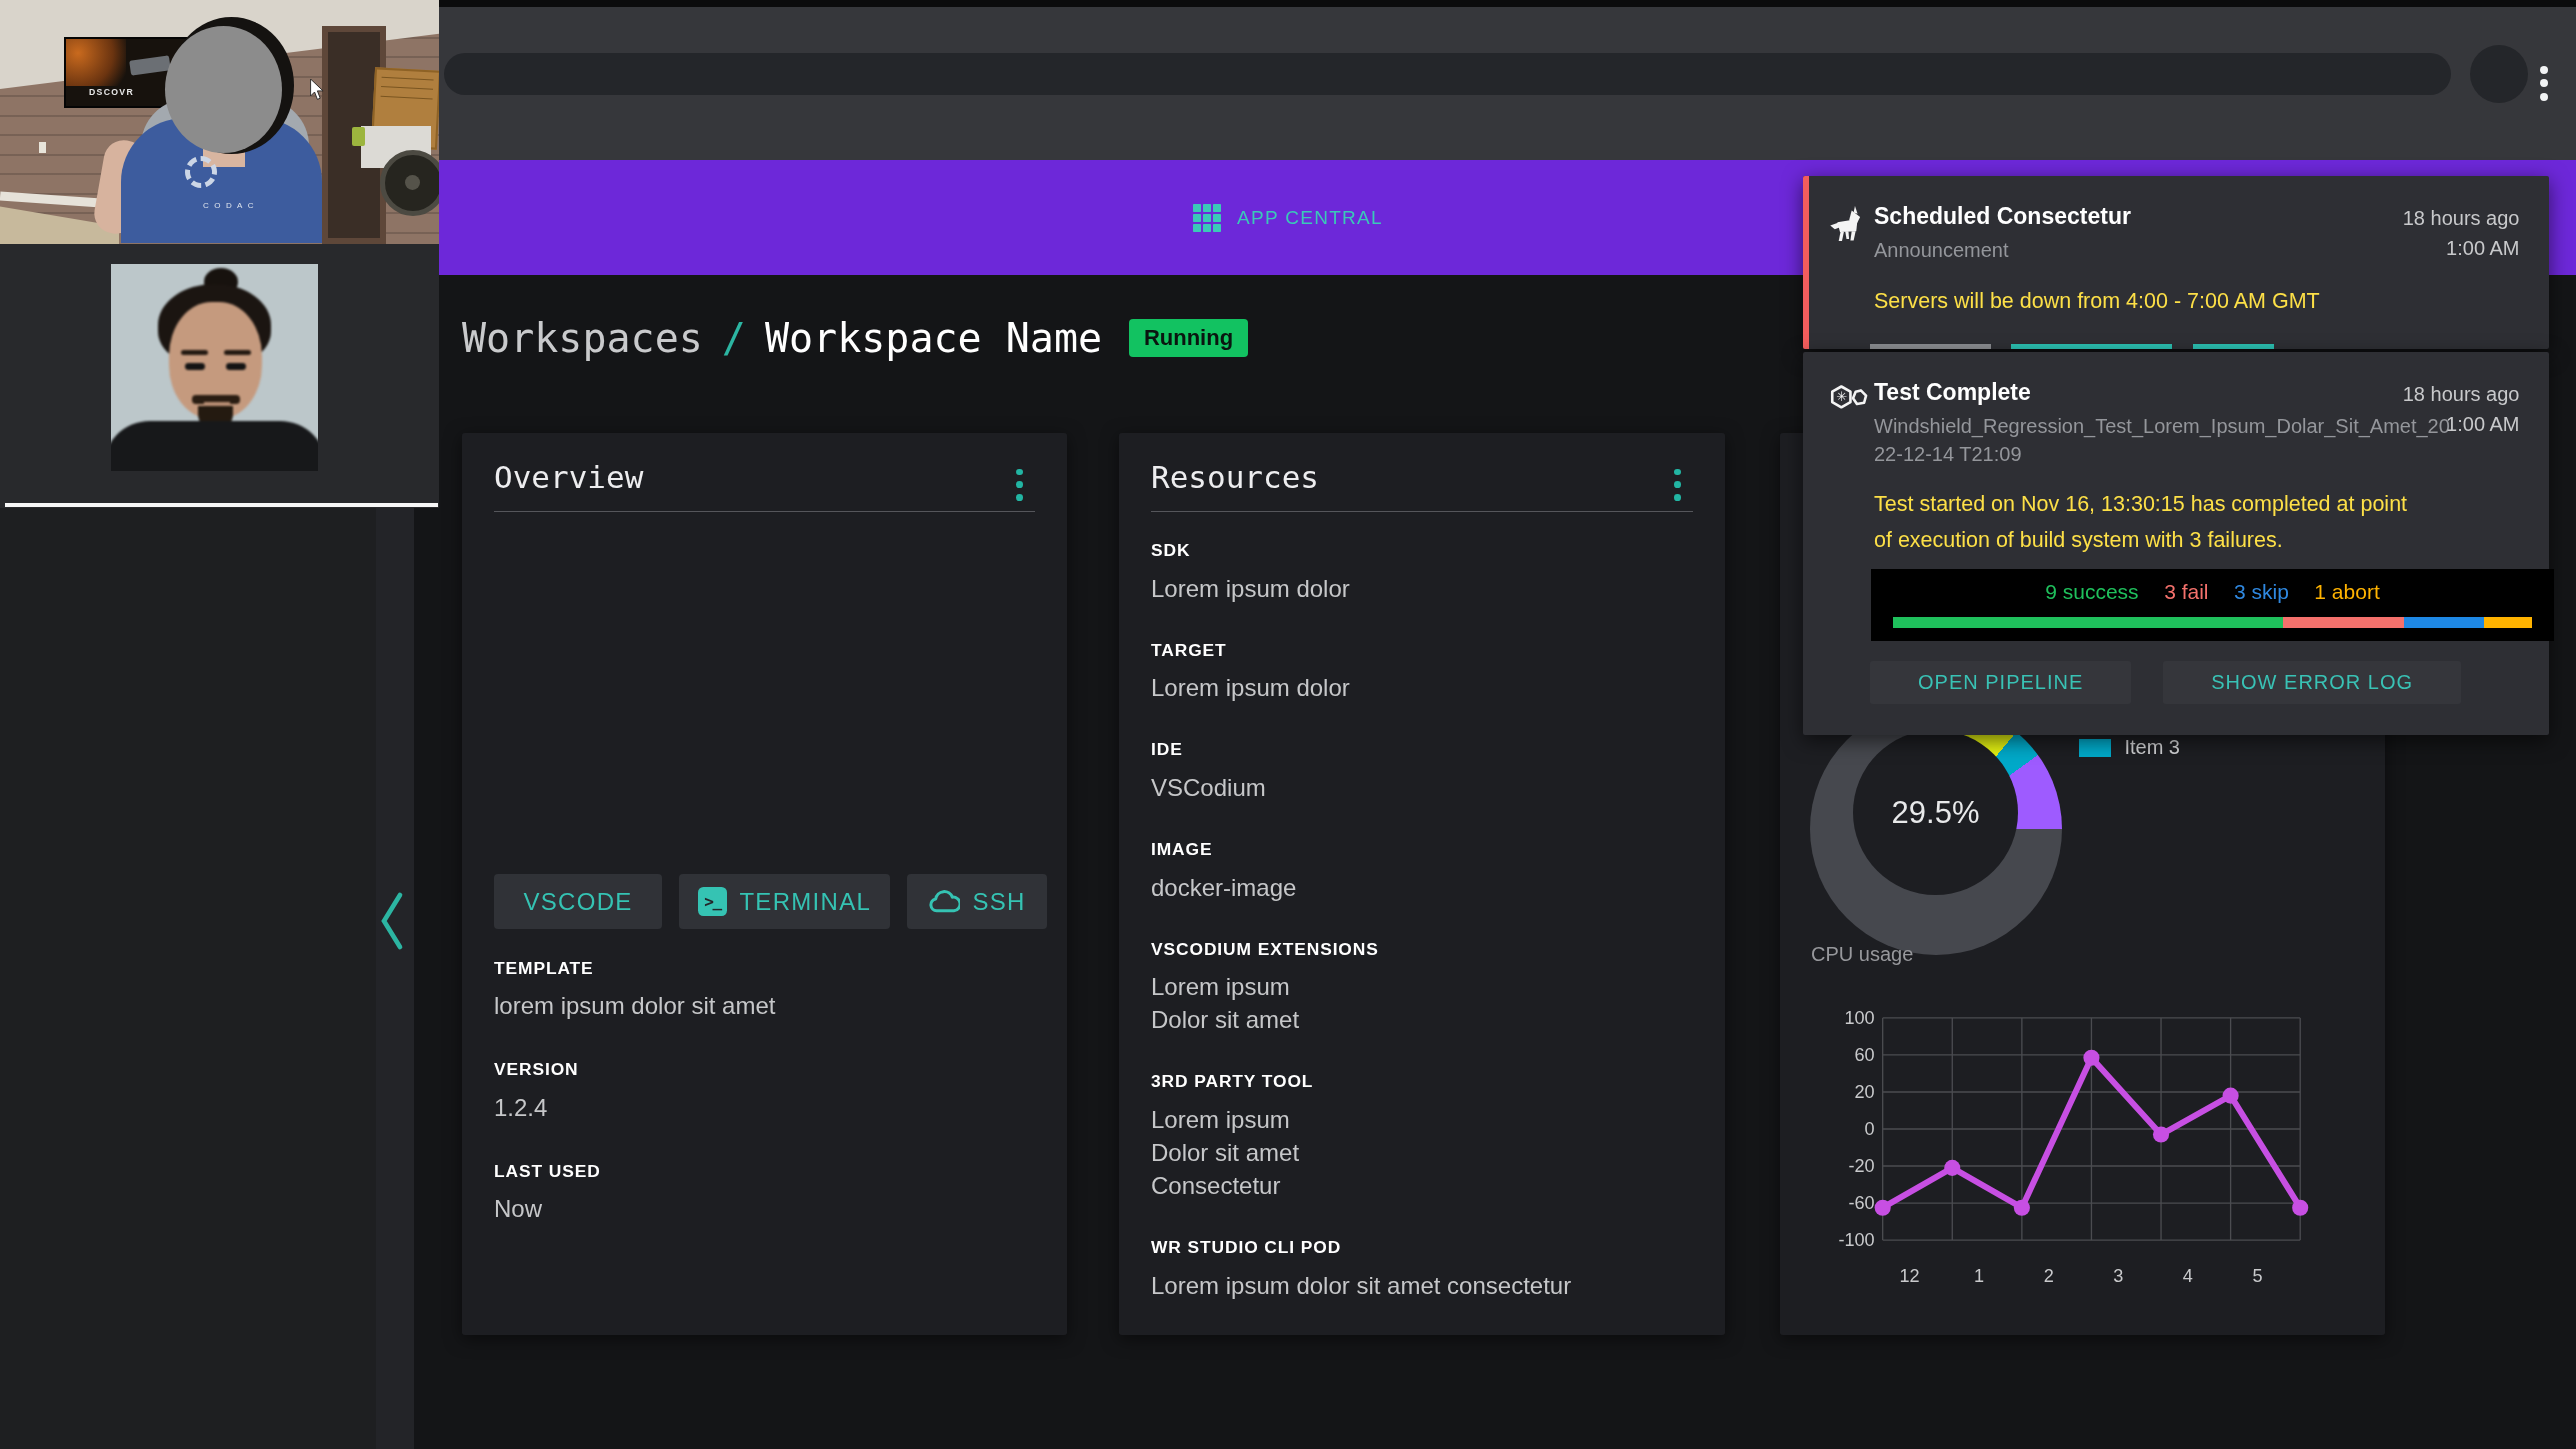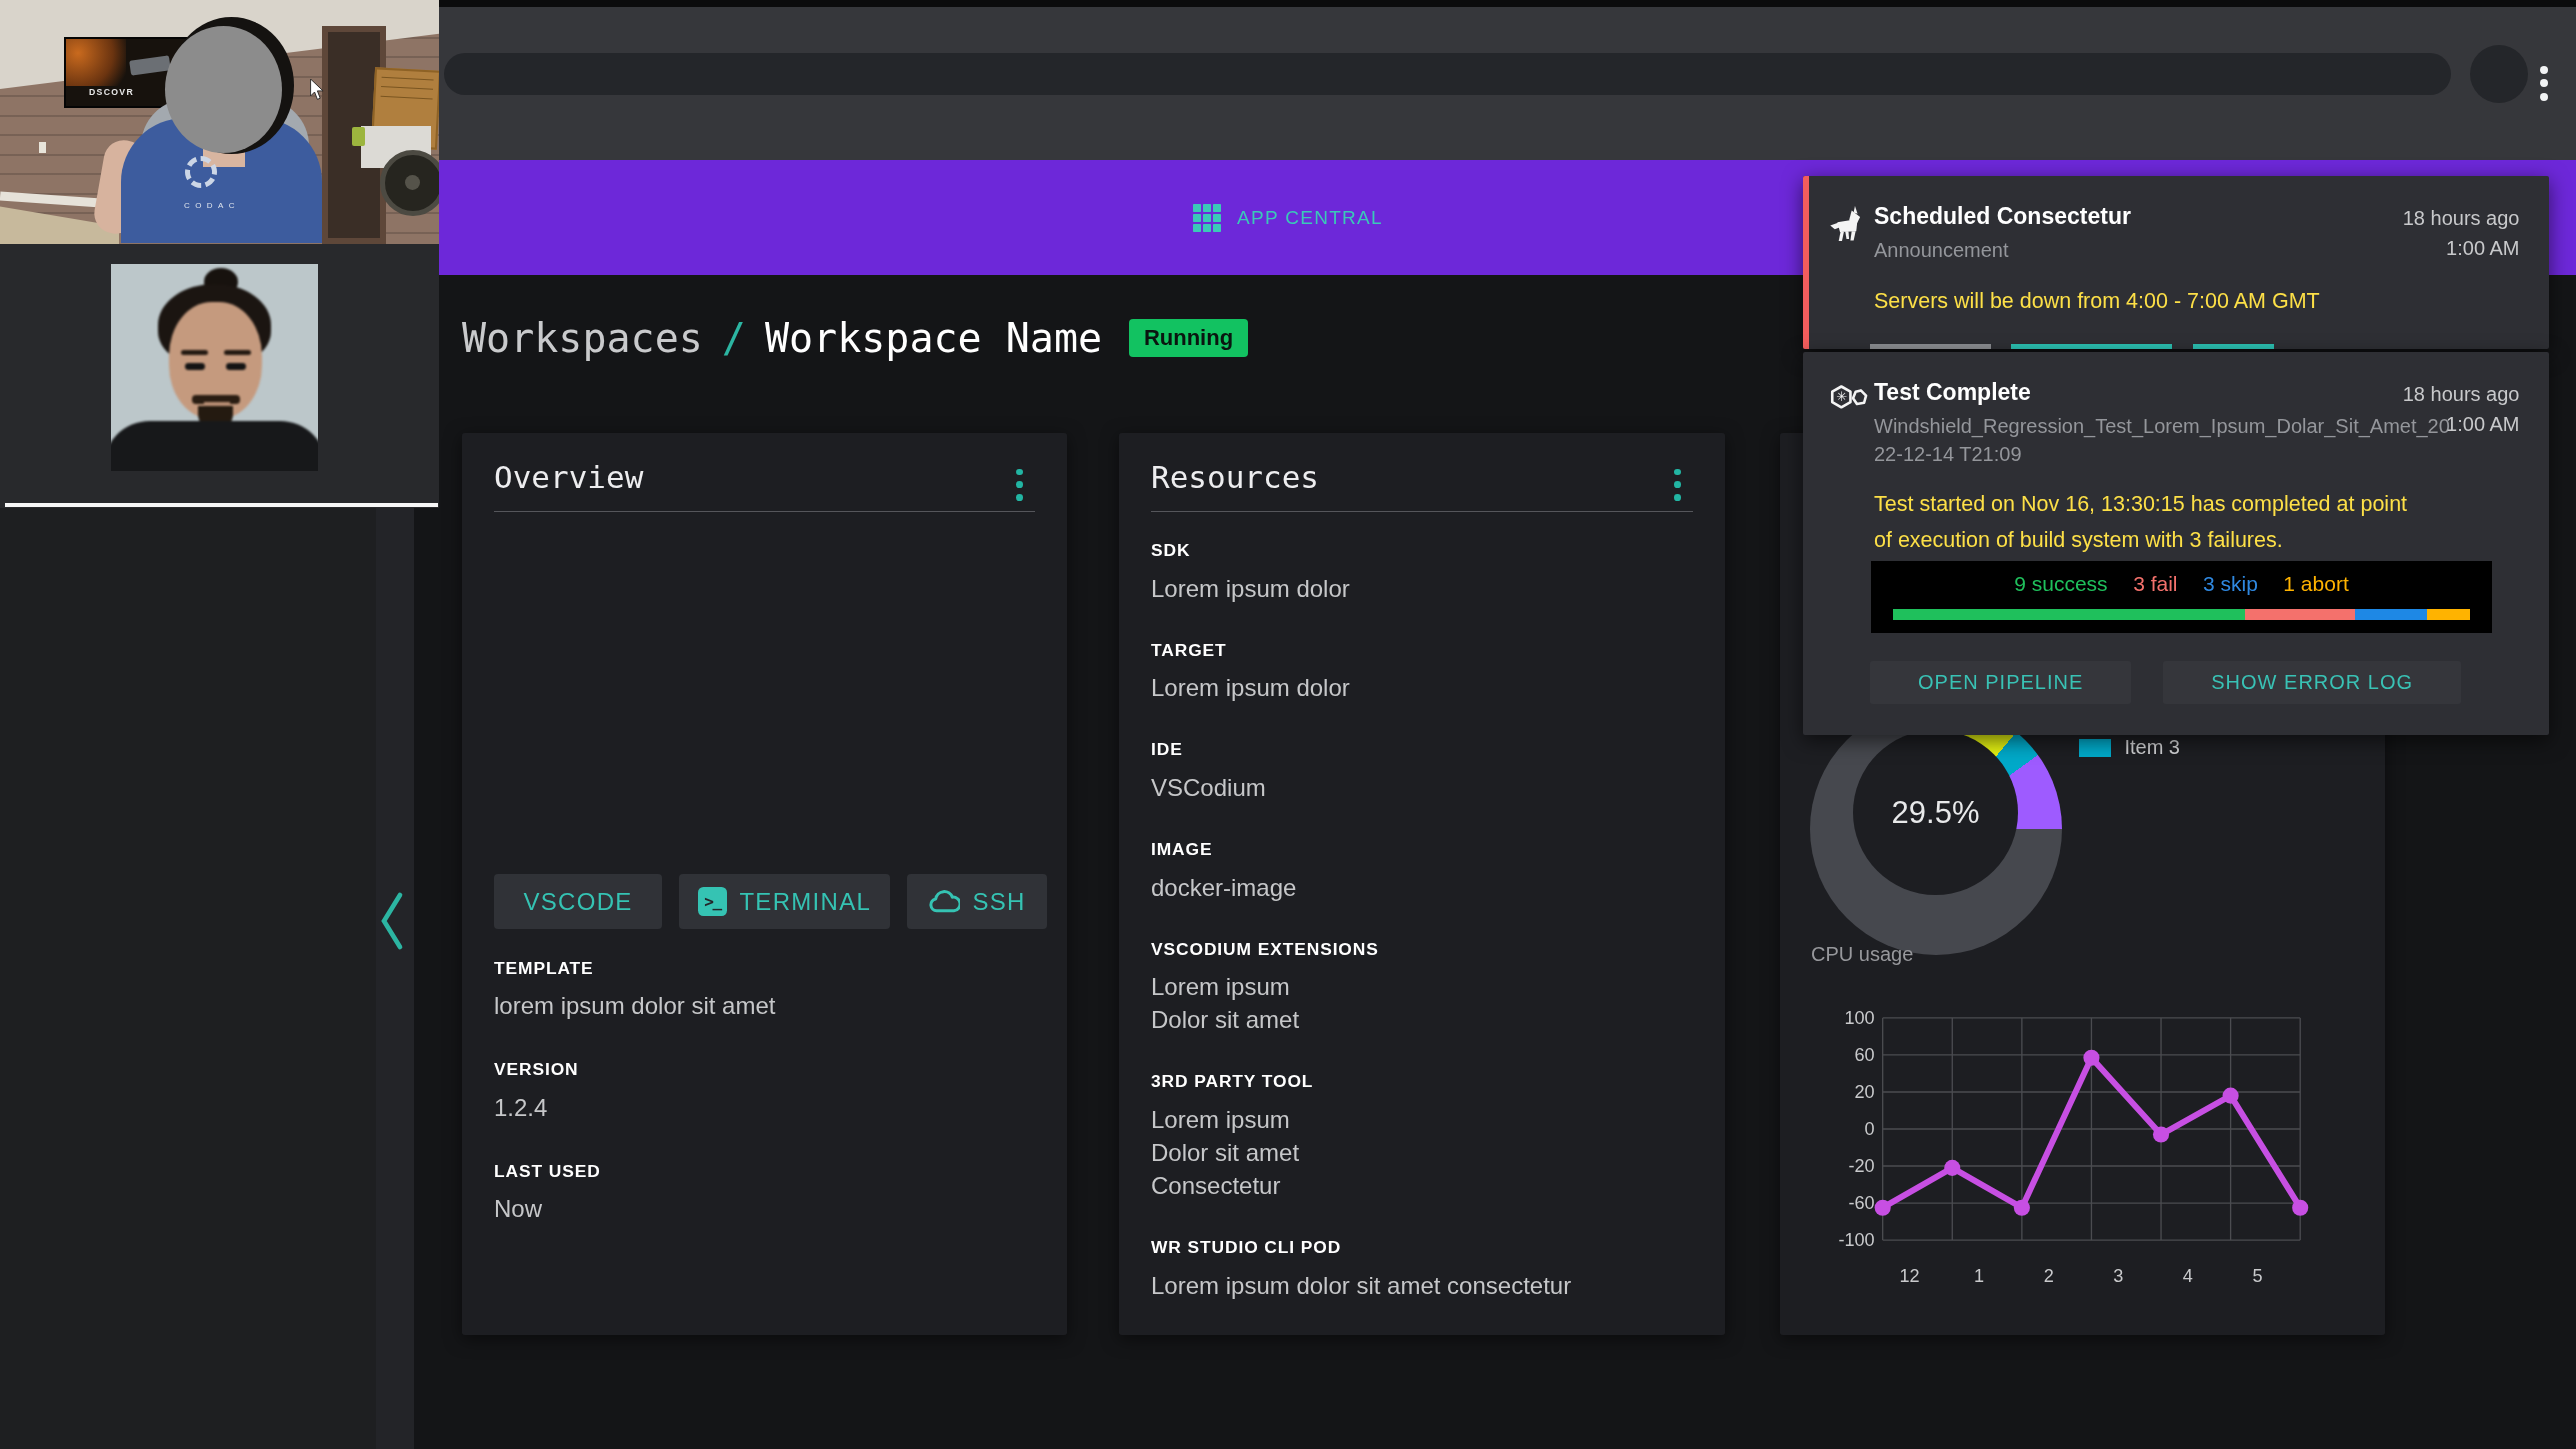--- a/index.html
+++ b/index.html
@@ -78,21 +78,21 @@
   #notif-1 .stripe{left:0;top:0;bottom:0;width:6px;background:#f25d5d;}
   .n-icon{left:24px;top:28px;}
   .n-title{left:71px;top:27px;font-size:23px;font-weight:bold;color:#fff;}
   .n-sub{left:71px;top:60px;font-size:20px;color:#94969b;line-height:28px;}
   .n-meta{right:29.5px;top:28px;text-align:right;font-size:20px;color:#c8c9cb;line-height:29.5px;}
   .n-body{left:71px;font-size:21.5px;color:#fde047;line-height:36px;}
   #notif-1 .n-body{top:107px;}
   #notif-2 .n-body{top:134px;width:657px;}
   #clip-row{left:67px;right:40px;bottom:0;height:5.4px;overflow:hidden;}
   #clip-row div{display:inline-block;height:14.8px;margin-right:17.4px;vertical-align:top;}
-  #results-bar{left:68px;top:209px;width:621px;height:72px;background:#000;}
+  #results-bar{left:68px;top:217px;width:683px;height:72px;background:#000;}
   #counts{display:flex;justify-content:center;gap:25.5px;margin-top:11.4px;font-size:21px;}
   #seg-bar{position:absolute;left:22px;right:22px;top:48px;height:11.4px;display:flex;}
   #notif-actions{left:67px;top:309px;display:flex;gap:32px;}
   .n-btn{height:43px;background:#35363b;border-radius:2.7px;display:flex;align-items:center;
     padding:0 48px;color:#39c2b5;font-size:20px;letter-spacing:1px;font-weight:500;}
 
   
   #video-window{left:0;top:0;width:439px;height:508px;background:#28292c;}
   #webcam{left:0;top:0;width:439px;height:244px;background:#8e7465;overflow:hidden;}
   #planks{position:absolute;inset:0;background:repeating-linear-gradient(180deg,rgba(0,0,0,0) 0 17.4px,rgba(0,0,0,.16) 17.4px 19.5px);}
@@ -113,21 +113,21 @@
   #cup{left:352px;top:127px;width:12.7px;height:19px;background:#9cb53e;border-radius:2px;}
   #fan{left:380px;top:150px;width:66px;height:66px;border-radius:50%;background:#26251f;border:5.4px solid #4c4a42;}
   #fan i{position:absolute;left:20px;top:20px;width:14.8px;height:14.8px;border-radius:50%;background:#55534a;}
   #chair{left:141px;top:99px;width:168px;height:74px;background:#a3a9af;border-radius:47px 47px 0 0;}
   #torso{left:121px;top:118px;width:201px;height:125px;background:#3d5c9e;border-radius:64px 64px 0 0;}
   #arm-l{left:99px;top:140px;width:42px;height:94px;background:#d7b39e;border-radius:20px;transform:rotate(10deg);}
   #neck{left:203px;top:144px;width:42px;height:23px;background:#d8b5a0;}
   #hair{left:169px;top:17.4px;width:125px;height:137px;background:#141210;border-radius:50%;}
   #face-blur{left:165px;top:25.5px;width:117px;height:127px;background:#8c8c8c;border-radius:50%;}
   #shirt-logo{left:185px;top:156px;width:32px;height:32px;border-radius:50%;border:5.4px dashed #ccd6e6;}
-  #shirt-text{left:165px;top:201px;width:94px;text-align:center;color:#dfe5ee;font-size:8px;letter-spacing:5.4px;}
+  #shirt-text{left:165px;top:201px;width:94px;text-align:right;color:#dfe5ee;font-size:8px;letter-spacing:5.4px;}
   #cursor{left:310px;top:79px;}
 
   #portrait{left:111px;top:264px;width:207px;height:207px;background:#bcc7ca;overflow:hidden;}
   #portrait .art{position:absolute;inset:0;filter:blur(1px);}
   #bun{position:absolute;left:93px;top:4px;width:34px;height:28px;background:#17120e;border-radius:50%;}
   #hair2{position:absolute;left:47px;top:20px;width:113px;height:82px;background:#1b1511;border-radius:50% 50% 42% 42%;}
   #face2{position:absolute;left:58px;top:38px;width:93px;height:117px;background:#c59a7e;border-radius:46%;}
   .brow{position:absolute;width:27px;height:5.4px;background:#241a12;border-radius:2.7px;top:86px;}
   .eye{position:absolute;width:20px;height:6.7px;background:#141414;border-radius:3.4px;top:99px;}
   #must{position:absolute;left:81px;top:131px;width:48px;height:8.7px;background:#2a1d12;border-radius:4px;}

